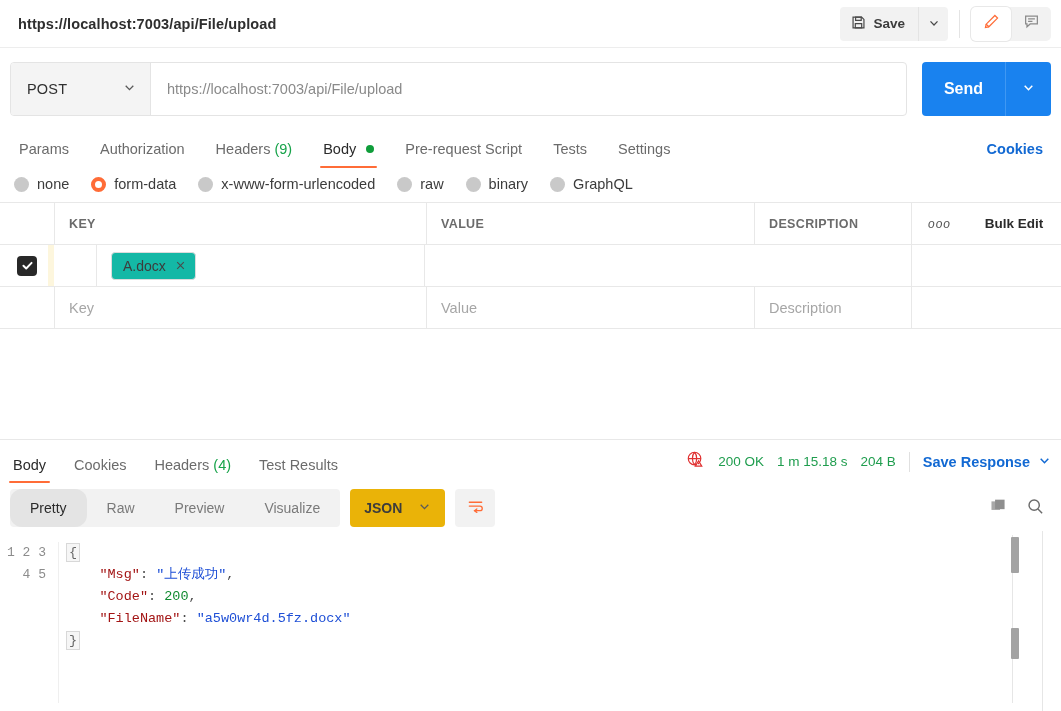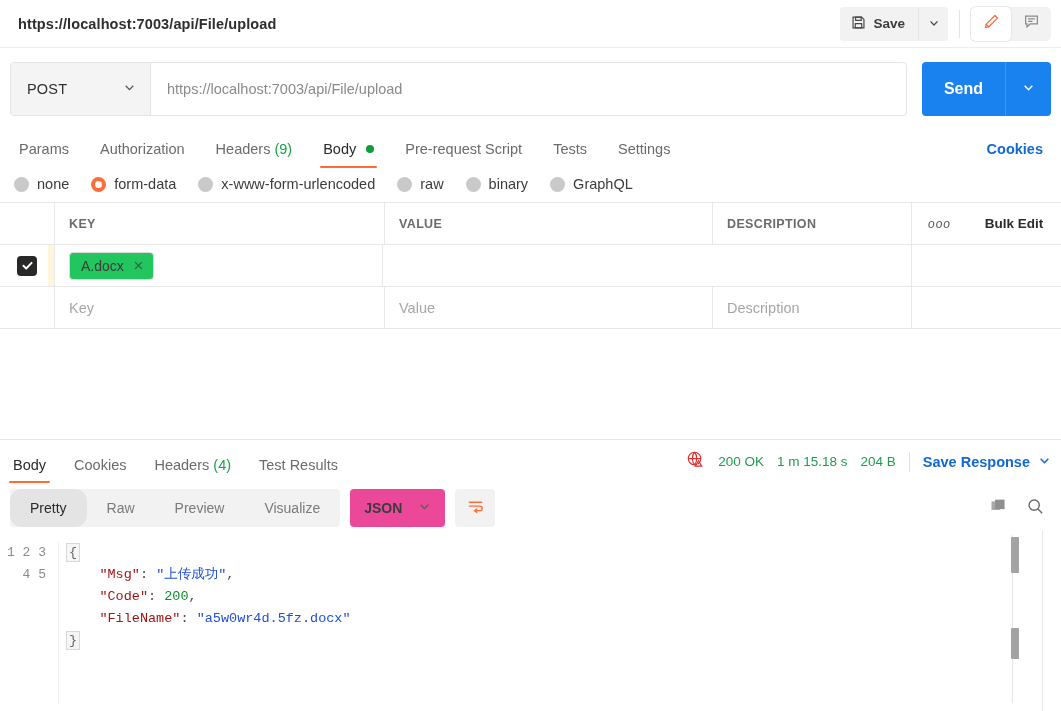--- a/index.html
+++ b/index.html
@@ -179,21 +179,21 @@
   .kv-table { border-top: 1px solid #e8e8e8; }
   .kv-row { display: flex; height: 42px; border-bottom: 1px solid #e8e8e8; }
   .kv-row.header { background: #fff; }
   .col-check {
     width: 54px;
     display: flex; align-items: center; justify-content: center;
     position: relative;
     flex: none;
   }
   .col-key { width: 330px; flex: none; border-left: 1px solid #e8e8e8; display: flex; align-items: center; padding: 0 0 0 14px; }
-  .col-val { width: 328px; flex: none; border-left: 1px solid #e8e8e8; display: flex; align-items: center; padding: 0 0 0 14px; }
+  .col-val { width: 328px; flex: none; border-left: 1px solid #e8e8e8; display: flex; align-items: center; padding: 0 0 0 14px; margin-left: 42px; }
   .col-desc { flex: 1; border-left: 1px solid #e8e8e8; display: flex; align-items: center; padding: 0 0 0 14px; }
   .col-dots { width: 56px; flex: none; border-left: 1px solid #e8e8e8; display: flex; align-items: center; justify-content: center; cursor: pointer; font-style: italic; }
   .col-bulk { width: 94px; flex: none; display: flex; align-items: center; justify-content: center; cursor: pointer; }
   .th {
     font-size: 12.5px;
     font-weight: bold;
     color: #6b6b6b;
     letter-spacing: .35px;
   }
   .bulk-label { font-size: 13.5px; font-weight: bold; color: #2b2b2b; }
@@ -211,21 +211,21 @@
     width: 6px;
     background: #fdf6dd;
   }
   .cell-text { font-size: 14.5px; color: #3c3c3c; }
   .cell-ph { font-size: 14.5px; color: #a6a6a6; }
   .file-chip {
     display: inline-flex; align-items: center; gap: 9px;
     border: 1px solid #dcdcdc;
     border-radius: 4px;
     padding: 4px 9px 4px 11px;
-    background: #22c55e;
+    background: #14b8a6;
     cursor: pointer;
   }
   .file-chip-name { font-size: 14px; color: #3c3c3c; }
 
   .kv-spacer { height: 110px; }
 
   
   .resp-sep { height: 1px; background: #e8e8e8; }
   .resp-tabs {
     display: flex; align-items: flex-end;
@@ -280,21 +280,21 @@
   .seg-item {
     display: flex; align-items: center;
     padding: 0 20px;
     font-size: 14px;
     color: #7a7a7a;
     cursor: pointer;
   }
   .seg-item.active { background: #e4e4e4; color: #2b2b2b; border-radius: 12px; }
   .fmt-box {
     display: flex; align-items: center; gap: 16px;
-    background: #ec4899;
+    background: #eab308;
     border-radius: 4px;
     height: 38px;
     padding: 0 14px;
     cursor: pointer;
   }
   .fmt-label { font-size: 14px; color: #3c3c3c; font-weight: bold; }
   .wrap-box {
     width: 40px; height: 38px;
     background: #f2f2f2;
     border-radius: 4px;

